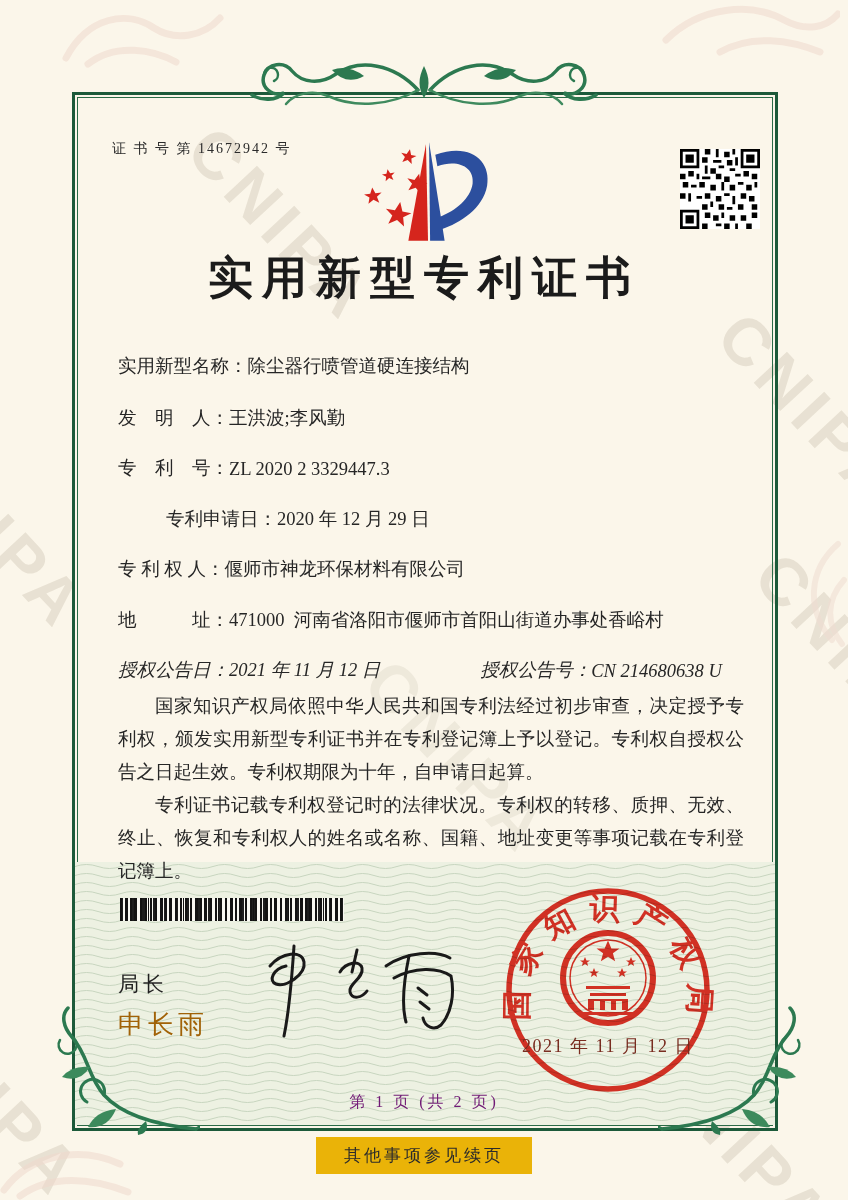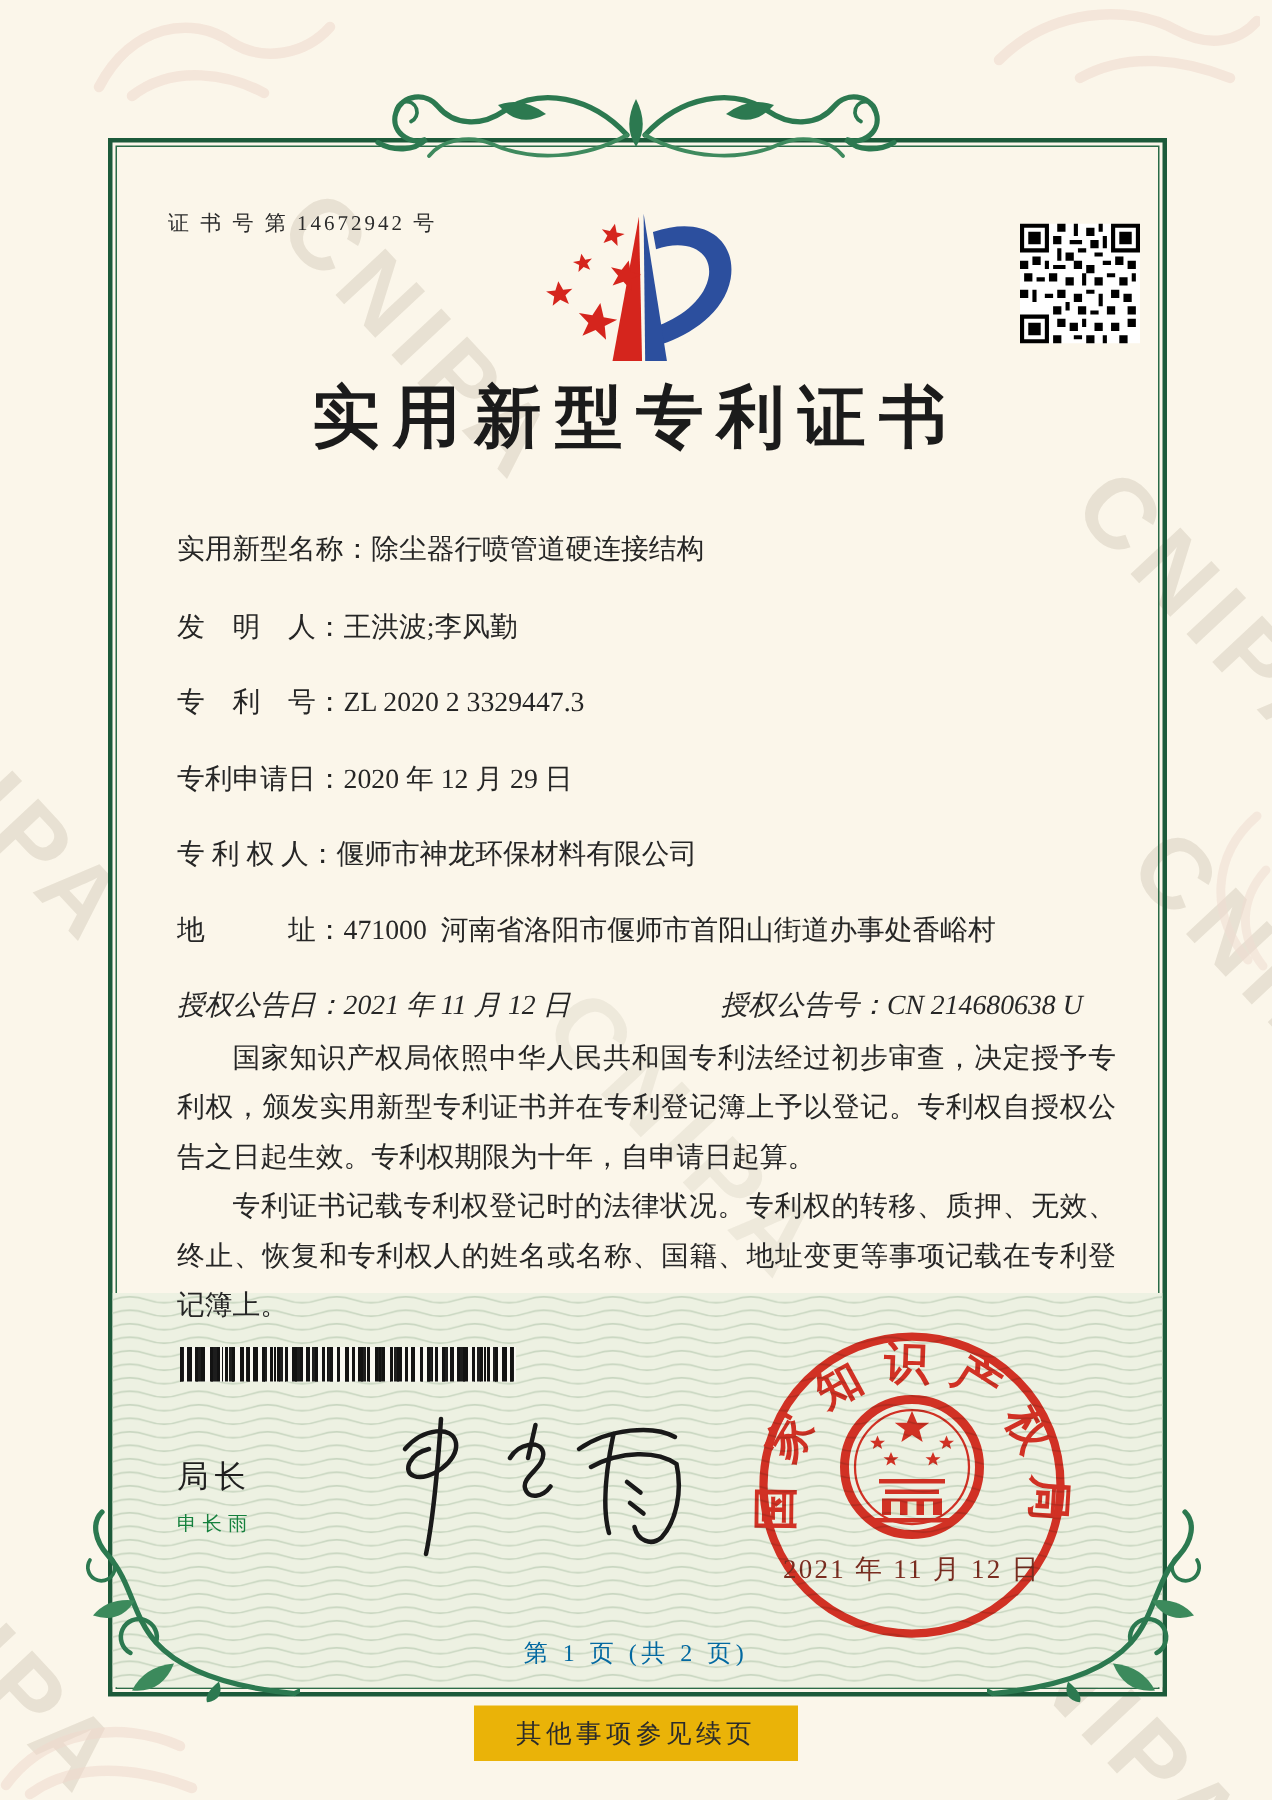--- a/index.html
+++ b/index.html
@@ -28,43 +28,43 @@
   .orn-br{left:658px;top:1005px;transform:scaleX(-1);}
   
   .certno{position:absolute;left:112px;top:140px;font-size:14px;letter-spacing:2px;color:#2b2b2b;}
   .logo{position:absolute;left:352px;top:134px;}
   .qr{position:absolute;left:680px;top:149px;width:80px;height:80px;}
   .title{position:absolute;left:0;right:0;top:248px;text-align:center;
          font-size:45px;font-weight:bold;letter-spacing:9px;color:#1b1b1b;}
   
   .frow{position:absolute;left:118px;font-size:18.5px;white-space:pre;display:flex;align-items:flex-end;}
   .frow .lab{white-space:pre;}
-  .r0{top:353px;} .r1{top:405px;} .r2{top:455px;} .r3{top:506px;}
+  .r0{top:353px;} .r1{top:405px;} .r2{top:455px;} .r3{top:506px;margin-left:48px;}
   .r4{top:556px;} .r5{top:607px;} .r6{top:657px;font-style:italic;}
   .pair2{margin-left:100px;}
   
   .bodytext{position:absolute;left:118px;top:690px;width:626px;font-size:18.5px;
             line-height:33px;text-align:justify;}
   .bodytext p{margin:0;text-indent:2em;}
   
   .waveband{position:absolute;left:75px;top:862px;width:700px;height:263px;}
   .barcode{position:absolute;left:120px;top:898px;width:224px;height:23px;
     background-color:#f8f7f1;
     background-image:
       repeating-linear-gradient(90deg,#121212 0 2px,transparent 2px 5px),
       repeating-linear-gradient(90deg,#121212 0 1px,transparent 1px 7px),
       repeating-linear-gradient(90deg,#1d1d1d 0 3px,transparent 3px 11px);}
   .sig-title{position:absolute;left:118px;top:970px;font-family:Liberation Mono, monospace;
              font-size:21px;letter-spacing:4px;color:#1f1f1f;}
   .sig-name{position:absolute;left:118px;top:1007px;font-family:"Liberation Sans",sans-serif;
-            font-size:13px;letter-spacing:4px;color:#15803d;}
+            font-size:26px;letter-spacing:4px;color:#a16207;}
   .signature{position:absolute;left:248px;top:936px;}
   .seal{position:absolute;left:498px;top:880px;mix-blend-mode:multiply;opacity:.95;}
   .pageinfo{position:absolute;left:0;right:0;top:1092px;text-align:center;
-            font-size:16px;letter-spacing:3px;color:#0369a1;}
+            font-size:16px;letter-spacing:3px;color:#701a75;}
   .notebox{position:absolute;left:50%;top:1137px;transform:translateX(-50%);
            background:#eab308;padding:7px 28px;font-size:17px;letter-spacing:3px;color:#2b2b2b;}
 </style>
 </head>
 <body>
 
 <div class="page">
 
   <span class="wm w1">CNIPA</span>
   <span class="wm w2">CNIPA</span>

